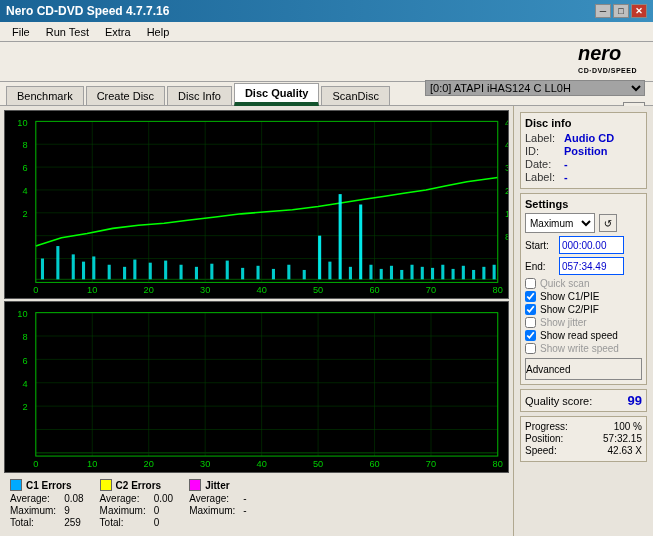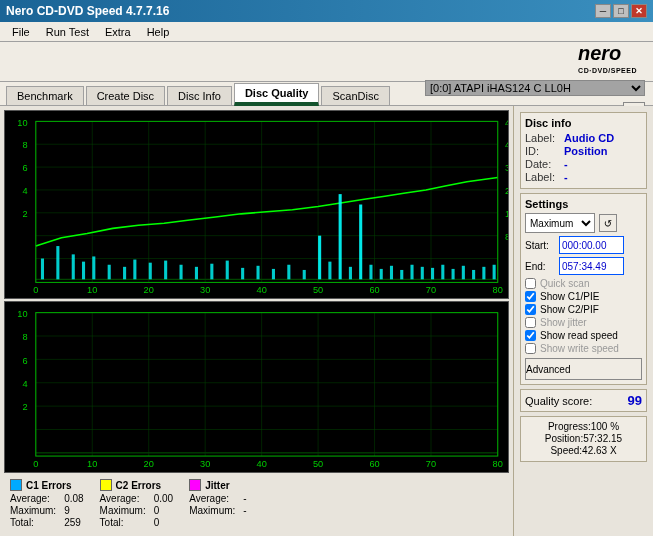--- a/index.html
+++ b/index.html
@@ -64,21 +64,21 @@
     
     .checkbox-row { display: flex; align-items: center; gap: 4px; margin-bottom: 2px; font-size: 10px; }
     .checkbox-row input[type=checkbox] { width: 11px; height: 11px; }
     .disabled-text { color: #999; }
     
     .advanced-btn { width: 100%; height: 22px; font-size: 10px; border: 1px solid #888; background: #f0ece4; cursor: pointer; text-align: left; margin-top: 2px; }
     
     .quality-section { display: flex; align-items: center; justify-content: space-between; padding: 3px 4px; border: 1px solid #b0a890; background: #f0ece4; }
     
     .progress-section { border: 1px solid #b0a890; padding: 4px; background: #f0ece4; }
-    .progress-row { display: flex; justify-content: center; margin-bottom: 1px; font-size: 10px; }
+    .progress-row { display: flex; justify-content: space-between; margin-bottom: 1px; font-size: 10px; }
     
     .icon-btn { width: 22px; height: 22px; border: 1px solid #888; background: #f0ece4; display: flex; align-items: center; justify-content: center; cursor: pointer; font-size: 12px; }
   </style>
 </head>
 <body>
 
 <div class="title-bar">
   <span>Nero CD-DVD Speed 4.7.7.16</span>
   <div class="title-bar-controls">
     <div class="title-btn">─</div>

